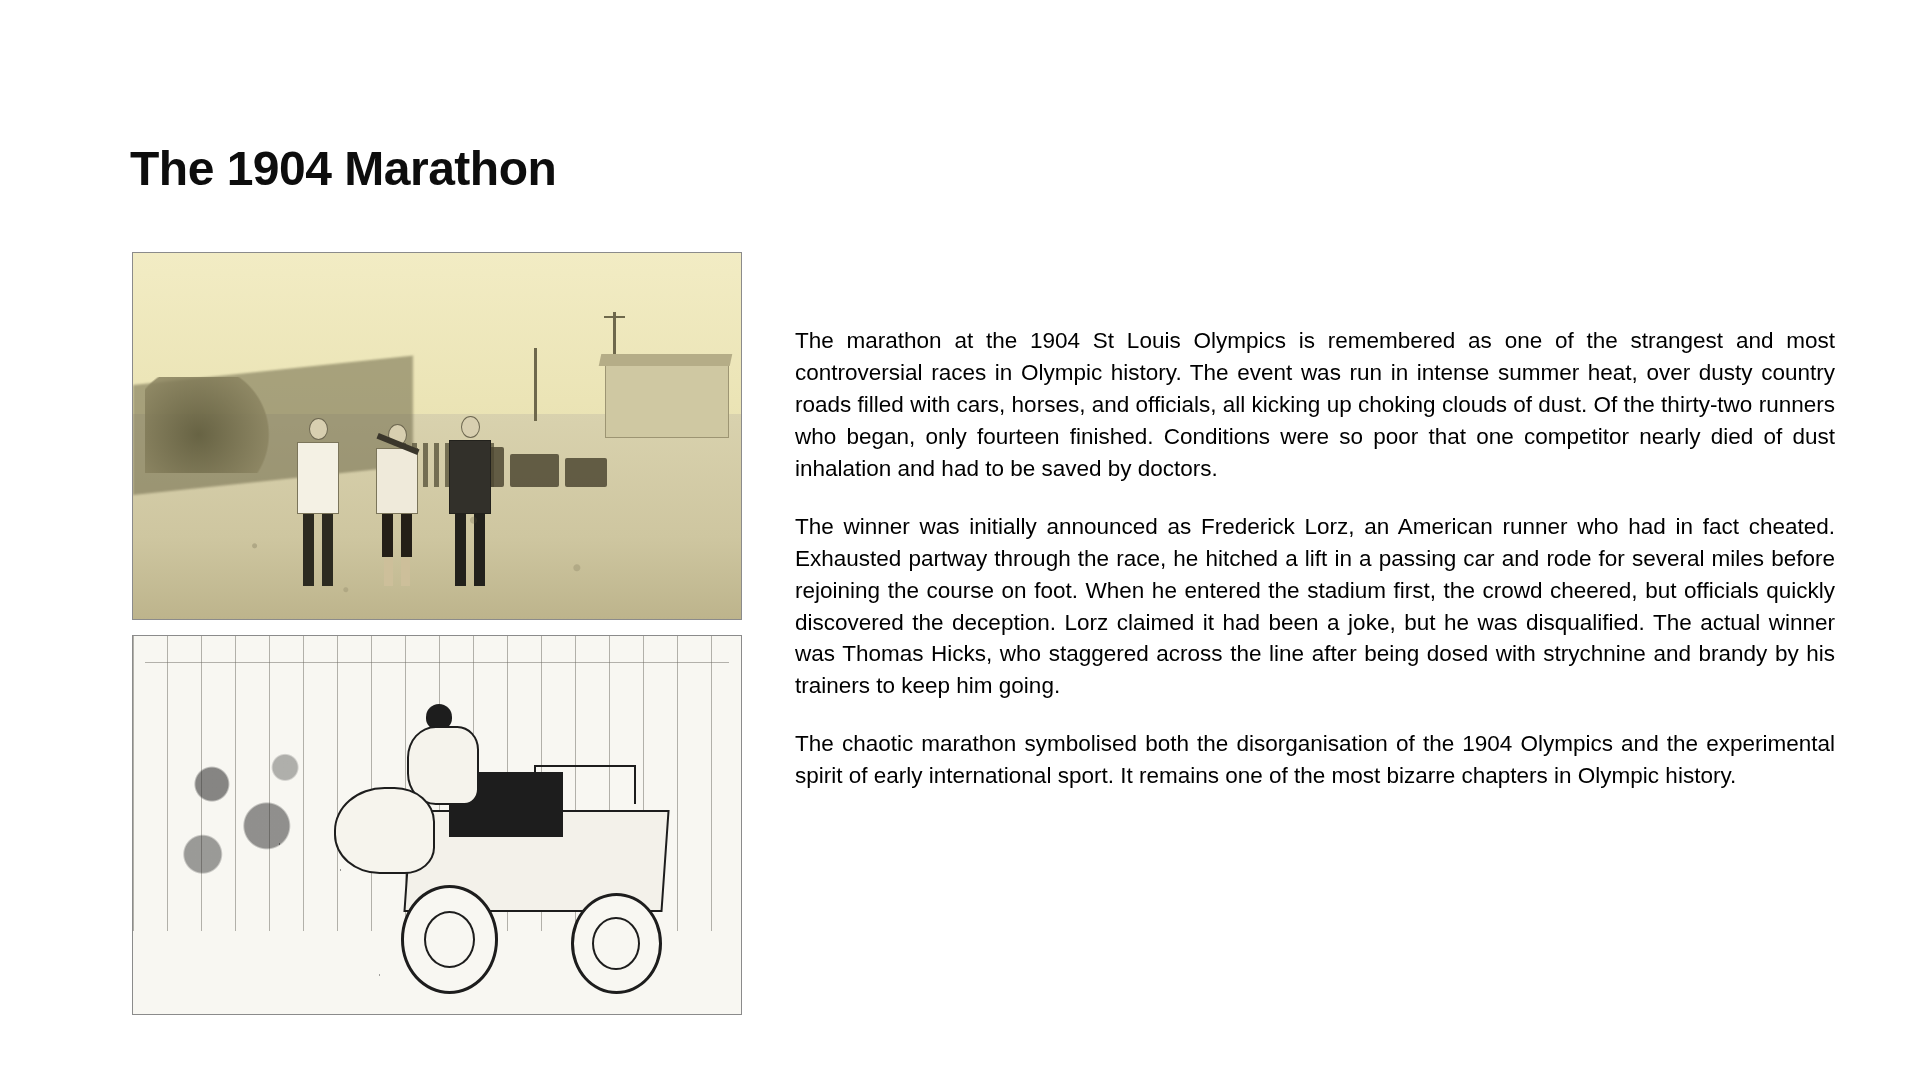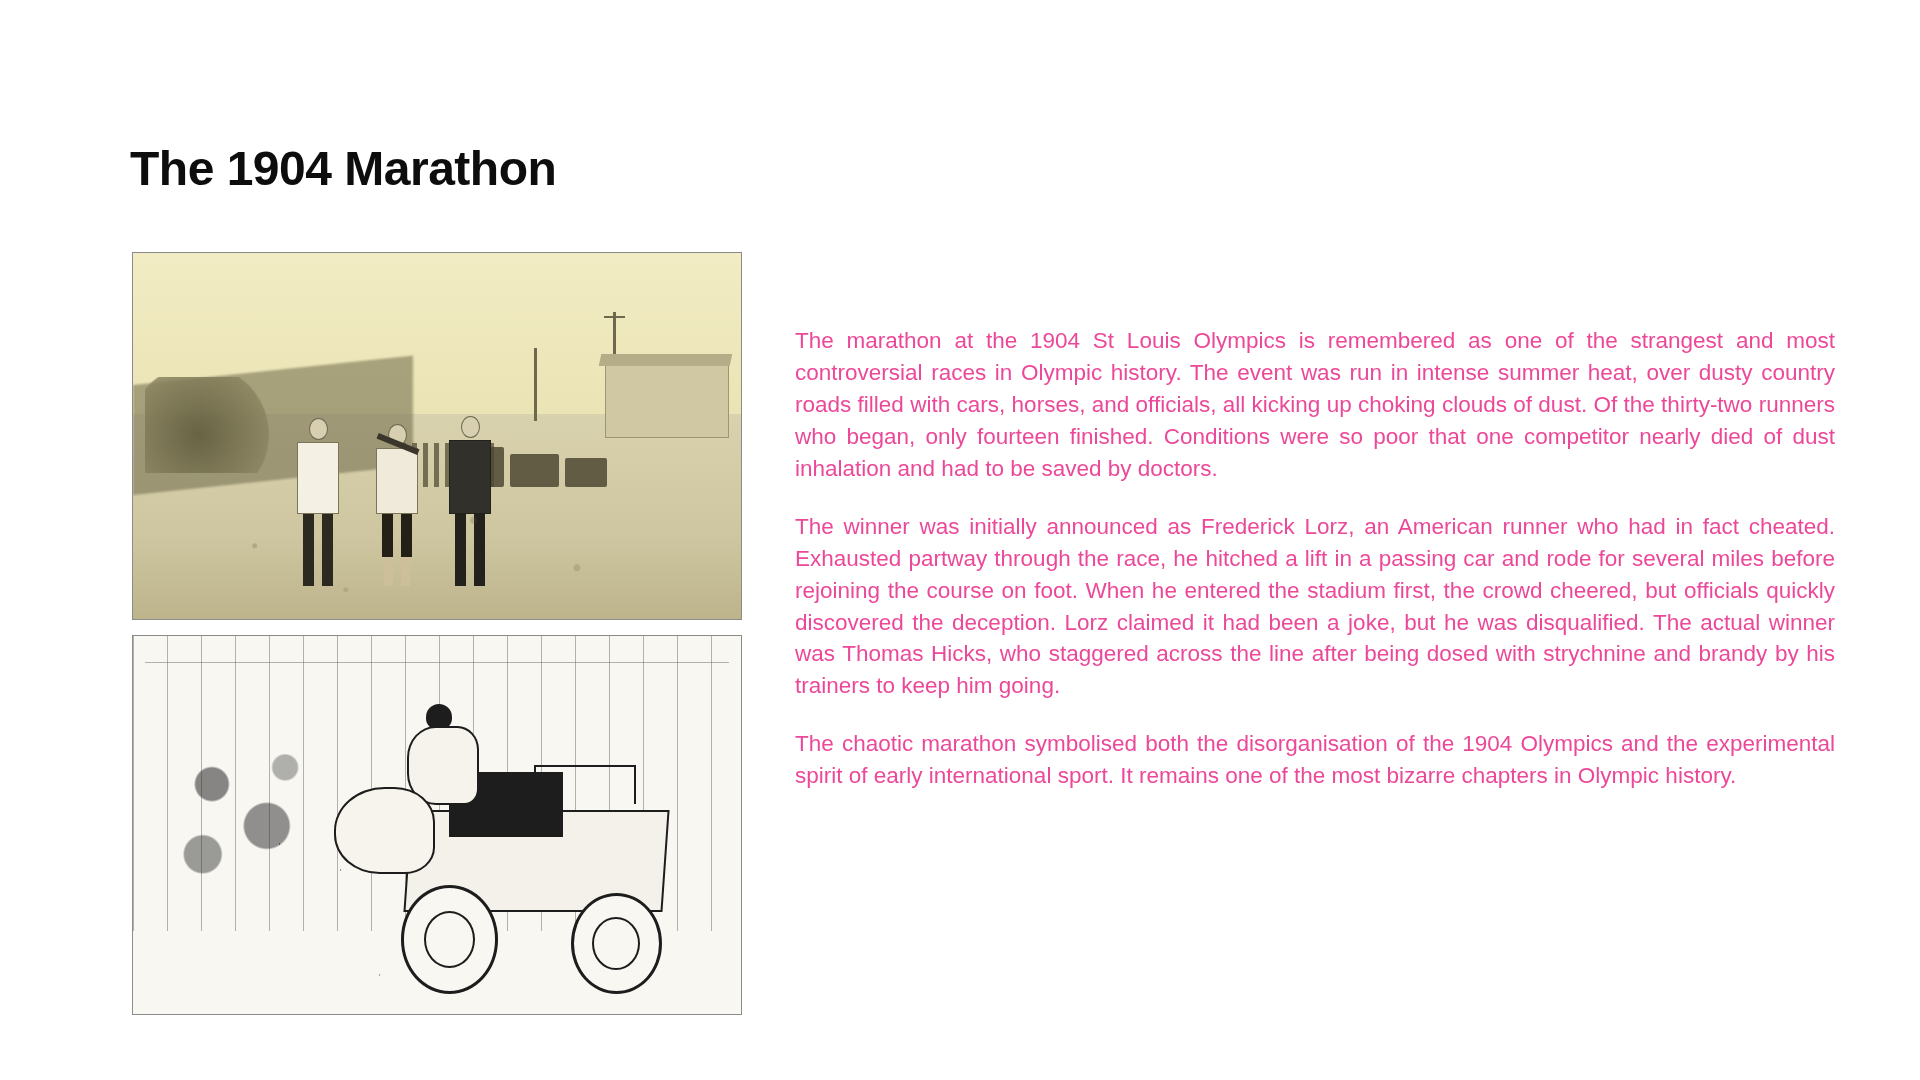--- a/index.html
+++ b/index.html
@@ -331,21 +331,21 @@
     position: absolute;
     left: 795px;
     top: 325px;
     width: 1040px;
   }
   .text-col p {
     margin: 0 0 26px 0;
     font-size: 22.5px;
     line-height: 1.42;
     text-align: justify;
-    color: #ec4899;
+    color: #000000;
   }
   .text-col p:last-child { margin-bottom: 16px; }
 </style>
 </head>
 <body>
 
 <div class="slide">
 
   <h1 class="title">The 1904 Marathon</h1>
 

